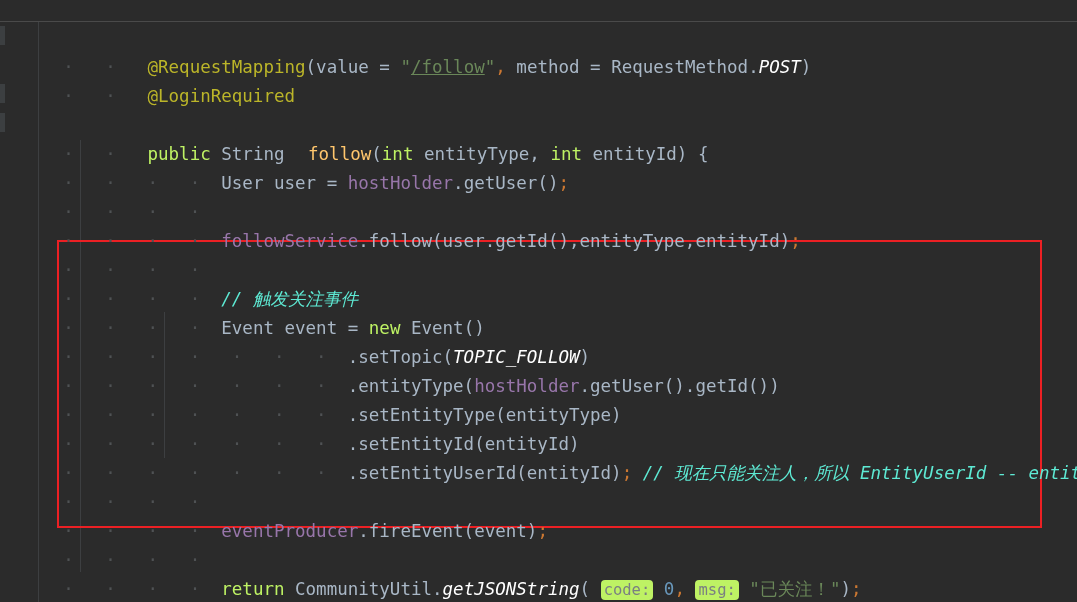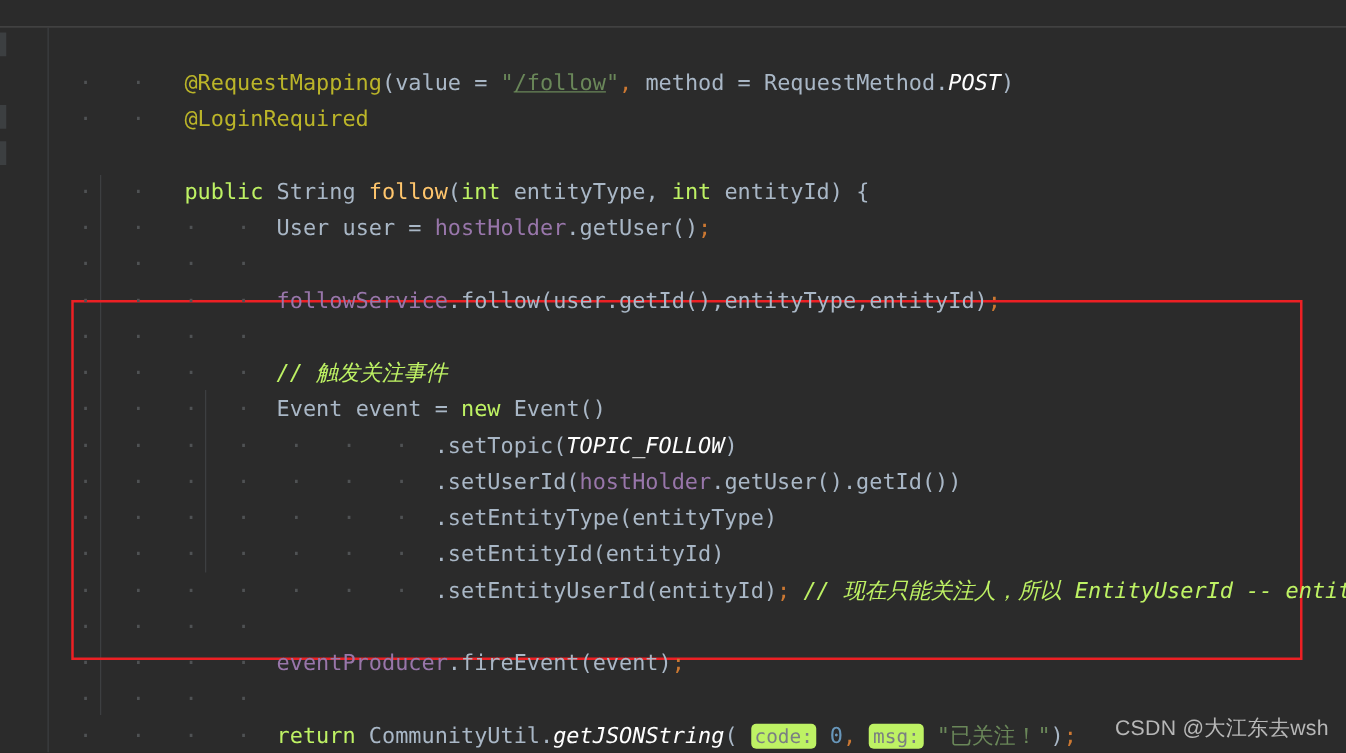--- a/index.html
+++ b/index.html
@@ -75,24 +75,24 @@
   .ws { color: #4f5254; }
 
   
   .t-anno      { color: #bbb529; }
   .t-keyword   { color: #bef264; }
   .t-default   { color: #a9b7c6; }
   .t-string    { color: #6a8759; }
   .t-string-u  { color: #6a8759; text-decoration: underline; }
   .t-field     { color: #9876aa; }
   .t-const     { color: #ffffff; font-style: italic; }
-  .t-method    { color: #ffc66d; }
+  .t-method    { color: #ffc66d; margin-left: 13px; }
   .t-staticmth { color: #ffffff; font-style: italic; }
   .t-class     { color: #a9b7c6; }
-  .t-comment   { color: #bef264; font-style: italic; text-align: center; }
+  .t-comment   { color: #5eead4; font-style: italic; text-align: center; }
   .t-num       { color: #6897bb; }
   .t-semi      { color: #cc7832; }
   .t-paramhint {
     color: #7a7f82;
     background: #bef264;
     border-radius: 4px;
     padding: 1px 3px;
     font-size: 15.5px;
   }
 
@@ -159,21 +159,21 @@
 
   <div class="line" style="top:285px; left:0;">
     <span class="ws">  ·   ·   ·   ·  </span><span class="t-class">Event</span><span class="t-default"> event </span><span class="t-default">= </span><span class="t-keyword">new</span><span class="t-default"> Event()</span>
   </div>
 
   <div class="line" style="top:314px; left:0;">
     <span class="ws">  ·   ·   ·   ·   ·   ·   ·  </span><span class="t-default">.setTopic(</span><span class="t-const">TOPIC_FOLLOW</span><span class="t-default">)</span>
   </div>
 
   <div class="line" style="top:343px; left:0;">
-    <span class="ws">  ·   ·   ·   ·   ·   ·   ·  </span><span class="t-default">.setUserId(</span><span class="t-field">hostHolder</span><span class="t-default">.getUser().getId())</span>
+    <span class="ws">  ·   ·   ·   ·   ·   ·   ·  </span><span class="t-default">.entityType(</span><span class="t-field">hostHolder</span><span class="t-default">.getUser().getId())</span>
   </div>
 
   <div class="line" style="top:372px; left:0;">
     <span class="ws">  ·   ·   ·   ·   ·   ·   ·  </span><span class="t-default">.setEntityType(entityType)</span>
   </div>
 
   <div class="line" style="top:401px; left:0;">
     <span class="ws">  ·   ·   ·   ·   ·   ·   ·  </span><span class="t-default">.setEntityId(entityId)</span>
   </div>
 
@@ -194,15 +194,14 @@
   </div>
 
   <div class="line" style="top:546px; left:0;">
     <span class="ws">  ·   ·   ·   ·  </span><span class="t-keyword">return</span><span class="t-class"> CommunityUtil</span><span class="t-default">.</span><span class="t-staticmth">getJSONString</span><span class="t-default">(</span><span class="t-default"> </span><span class="t-paramhint">code:</span><span class="t-default"> </span><span class="t-num">0</span><span class="t-semi">,</span><span class="t-default"> </span><span class="t-paramhint">msg:</span><span class="t-default"> </span><span class="t-string">"</span><span class="t-string">已关注！</span><span class="t-string">"</span><span class="t-default">)</span><span class="t-semi">;</span>
   </div>
 
   <div class="line" style="top:575px; left:0;">
     
   </div>
 
-  <div class="watermark">CSDN @大江东去wsh</div>
 
 </div>
 
 </body></html>

